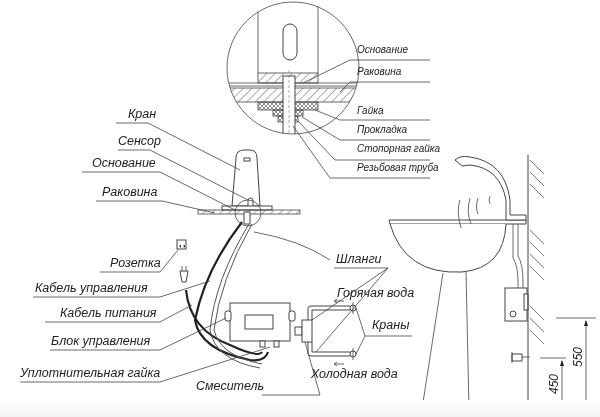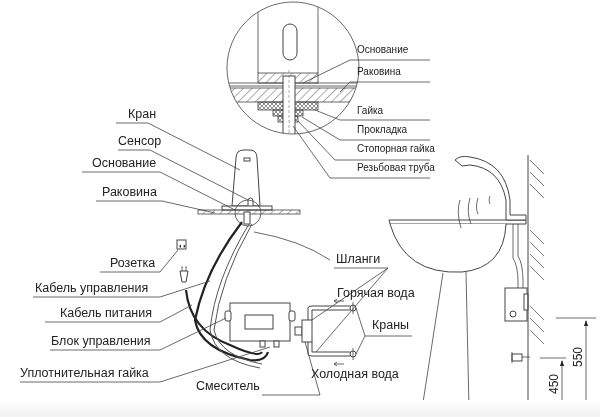--- a/index.html
+++ b/index.html
@@ -1,17 +1,17 @@
 <!DOCTYPE html>
 <html><head>
 <meta charset="utf-8">
 <style>
   html, body { margin:0; padding:0; background:#ffffff; }
   body { width:600px; height:417px; overflow:hidden; position:relative; font-family:"Liberation Sans", sans-serif; }
-  #stage { position:absolute; left:0; top:0; width:600px; height:417px; }
+  #stage { position:absolute; left:0; top:0; width:600px; height:417px;font-style:italic; }
   .bottom-fade { position:absolute; left:0; top:400px; width:600px; height:17px; background:linear-gradient(#ffffff, #f2f2f2); }
   svg text { font-family:"Liberation Sans", sans-serif; fill:#222; }
   .lbl { font-size:12.5px; }
   .lbl-sm { font-size:10px; }
   .dim { font-size:12px; }
   .ln { stroke:#444; stroke-width:0.8; fill:none; }
   .thick { stroke:#222; stroke-width:2.2; fill:none; }
   .part { stroke:#444; stroke-width:1; fill:#fff; }
   .hatch { stroke:#444; stroke-width:0.7; }
 </style>

